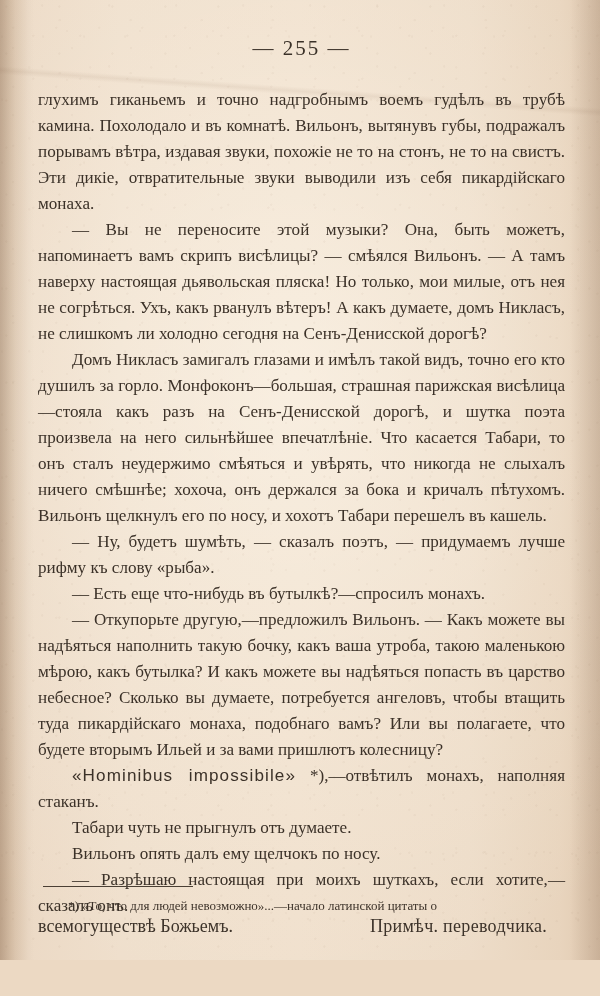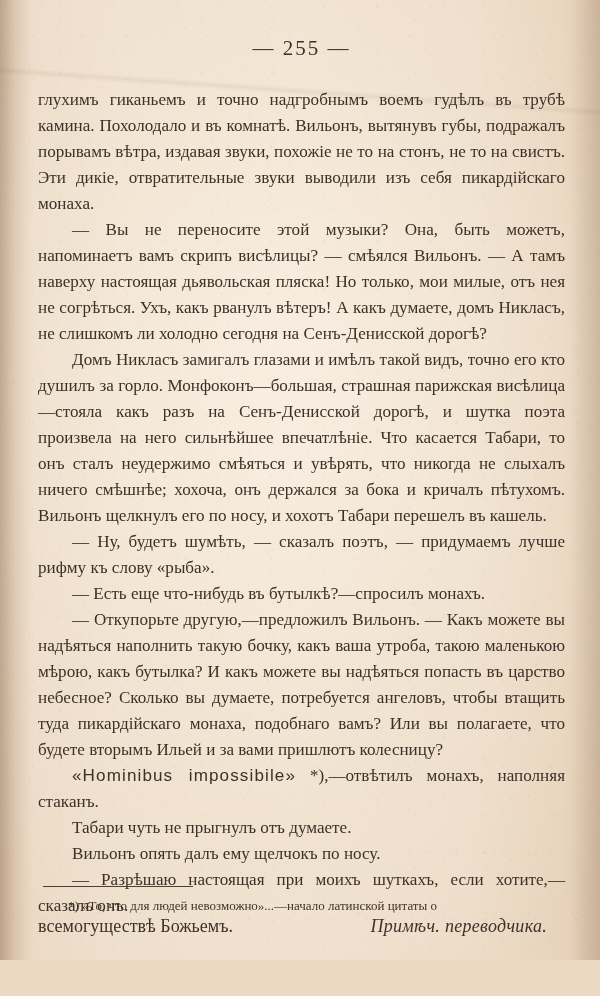--- a/index.html
+++ b/index.html
@@ -139,21 +139,20 @@
   }
   .fn-line2 {
     display: flex;
     justify-content: space-between;
     align-items: baseline;
     font-size: 18px;
     line-height: 20px;
     margin: 0;
   }
   .fn-credit {
-    font-style: italic;
     letter-spacing: .3px;
     padding-right: 18px;
     text-align: right;
   }
 </style>
 </head>
 <body>
 
 <div id="page">
 

